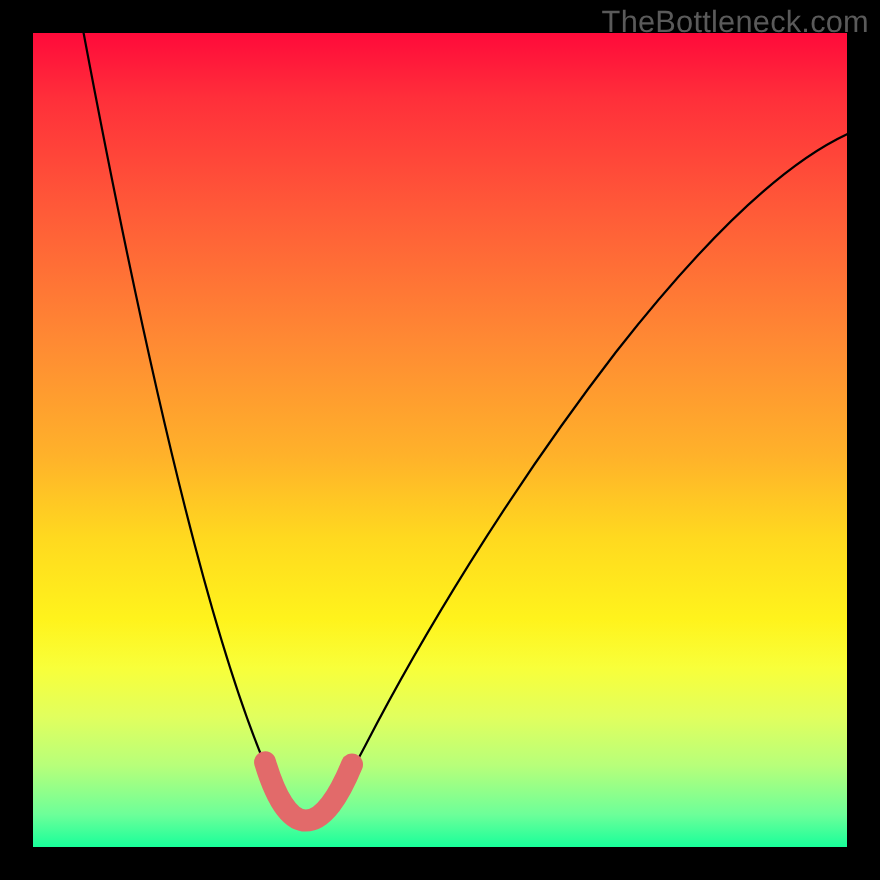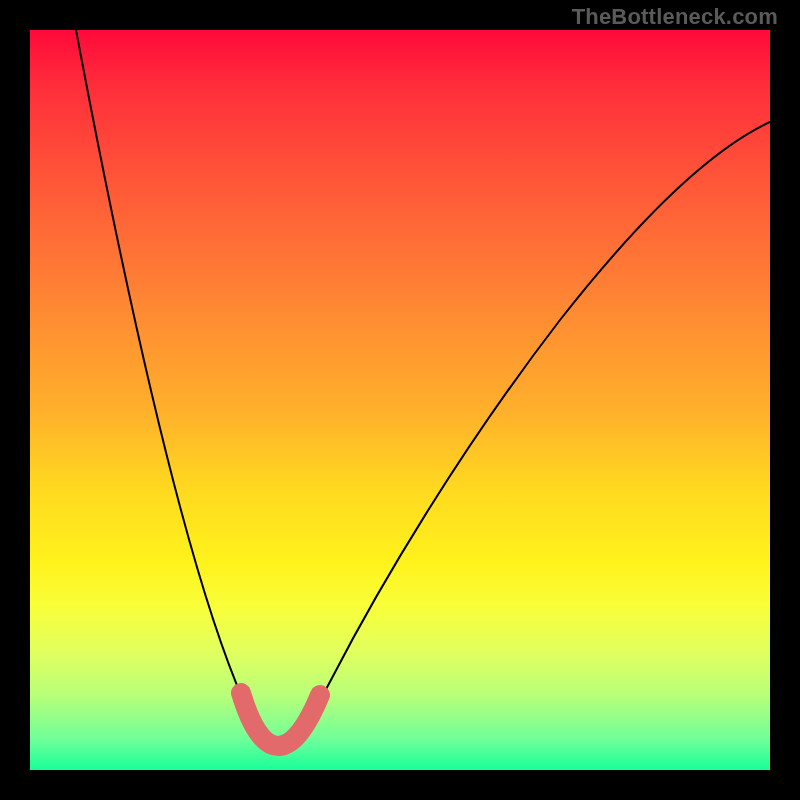--- a/index.html
+++ b/index.html
@@ -10,23 +10,23 @@
   }
   .stage {
     position: relative;
     width: 800px;
     height: 800px;
     background: #000;
   }
   .watermark {
     position: absolute;
     top: 4px;
-    right: 22px;
-    font-size: 22px;
-    font-weight: bold;
+    right: 10px;
+    font-size: 28px;
+    font-weight: normal;
     color: #5a5a5a;
     letter-spacing: 0.2px;
     z-index: 10;
   }
   .plot {
     position: absolute;
     left: 30px;
     top: 30px;
     width: 740px;
     height: 740px;

